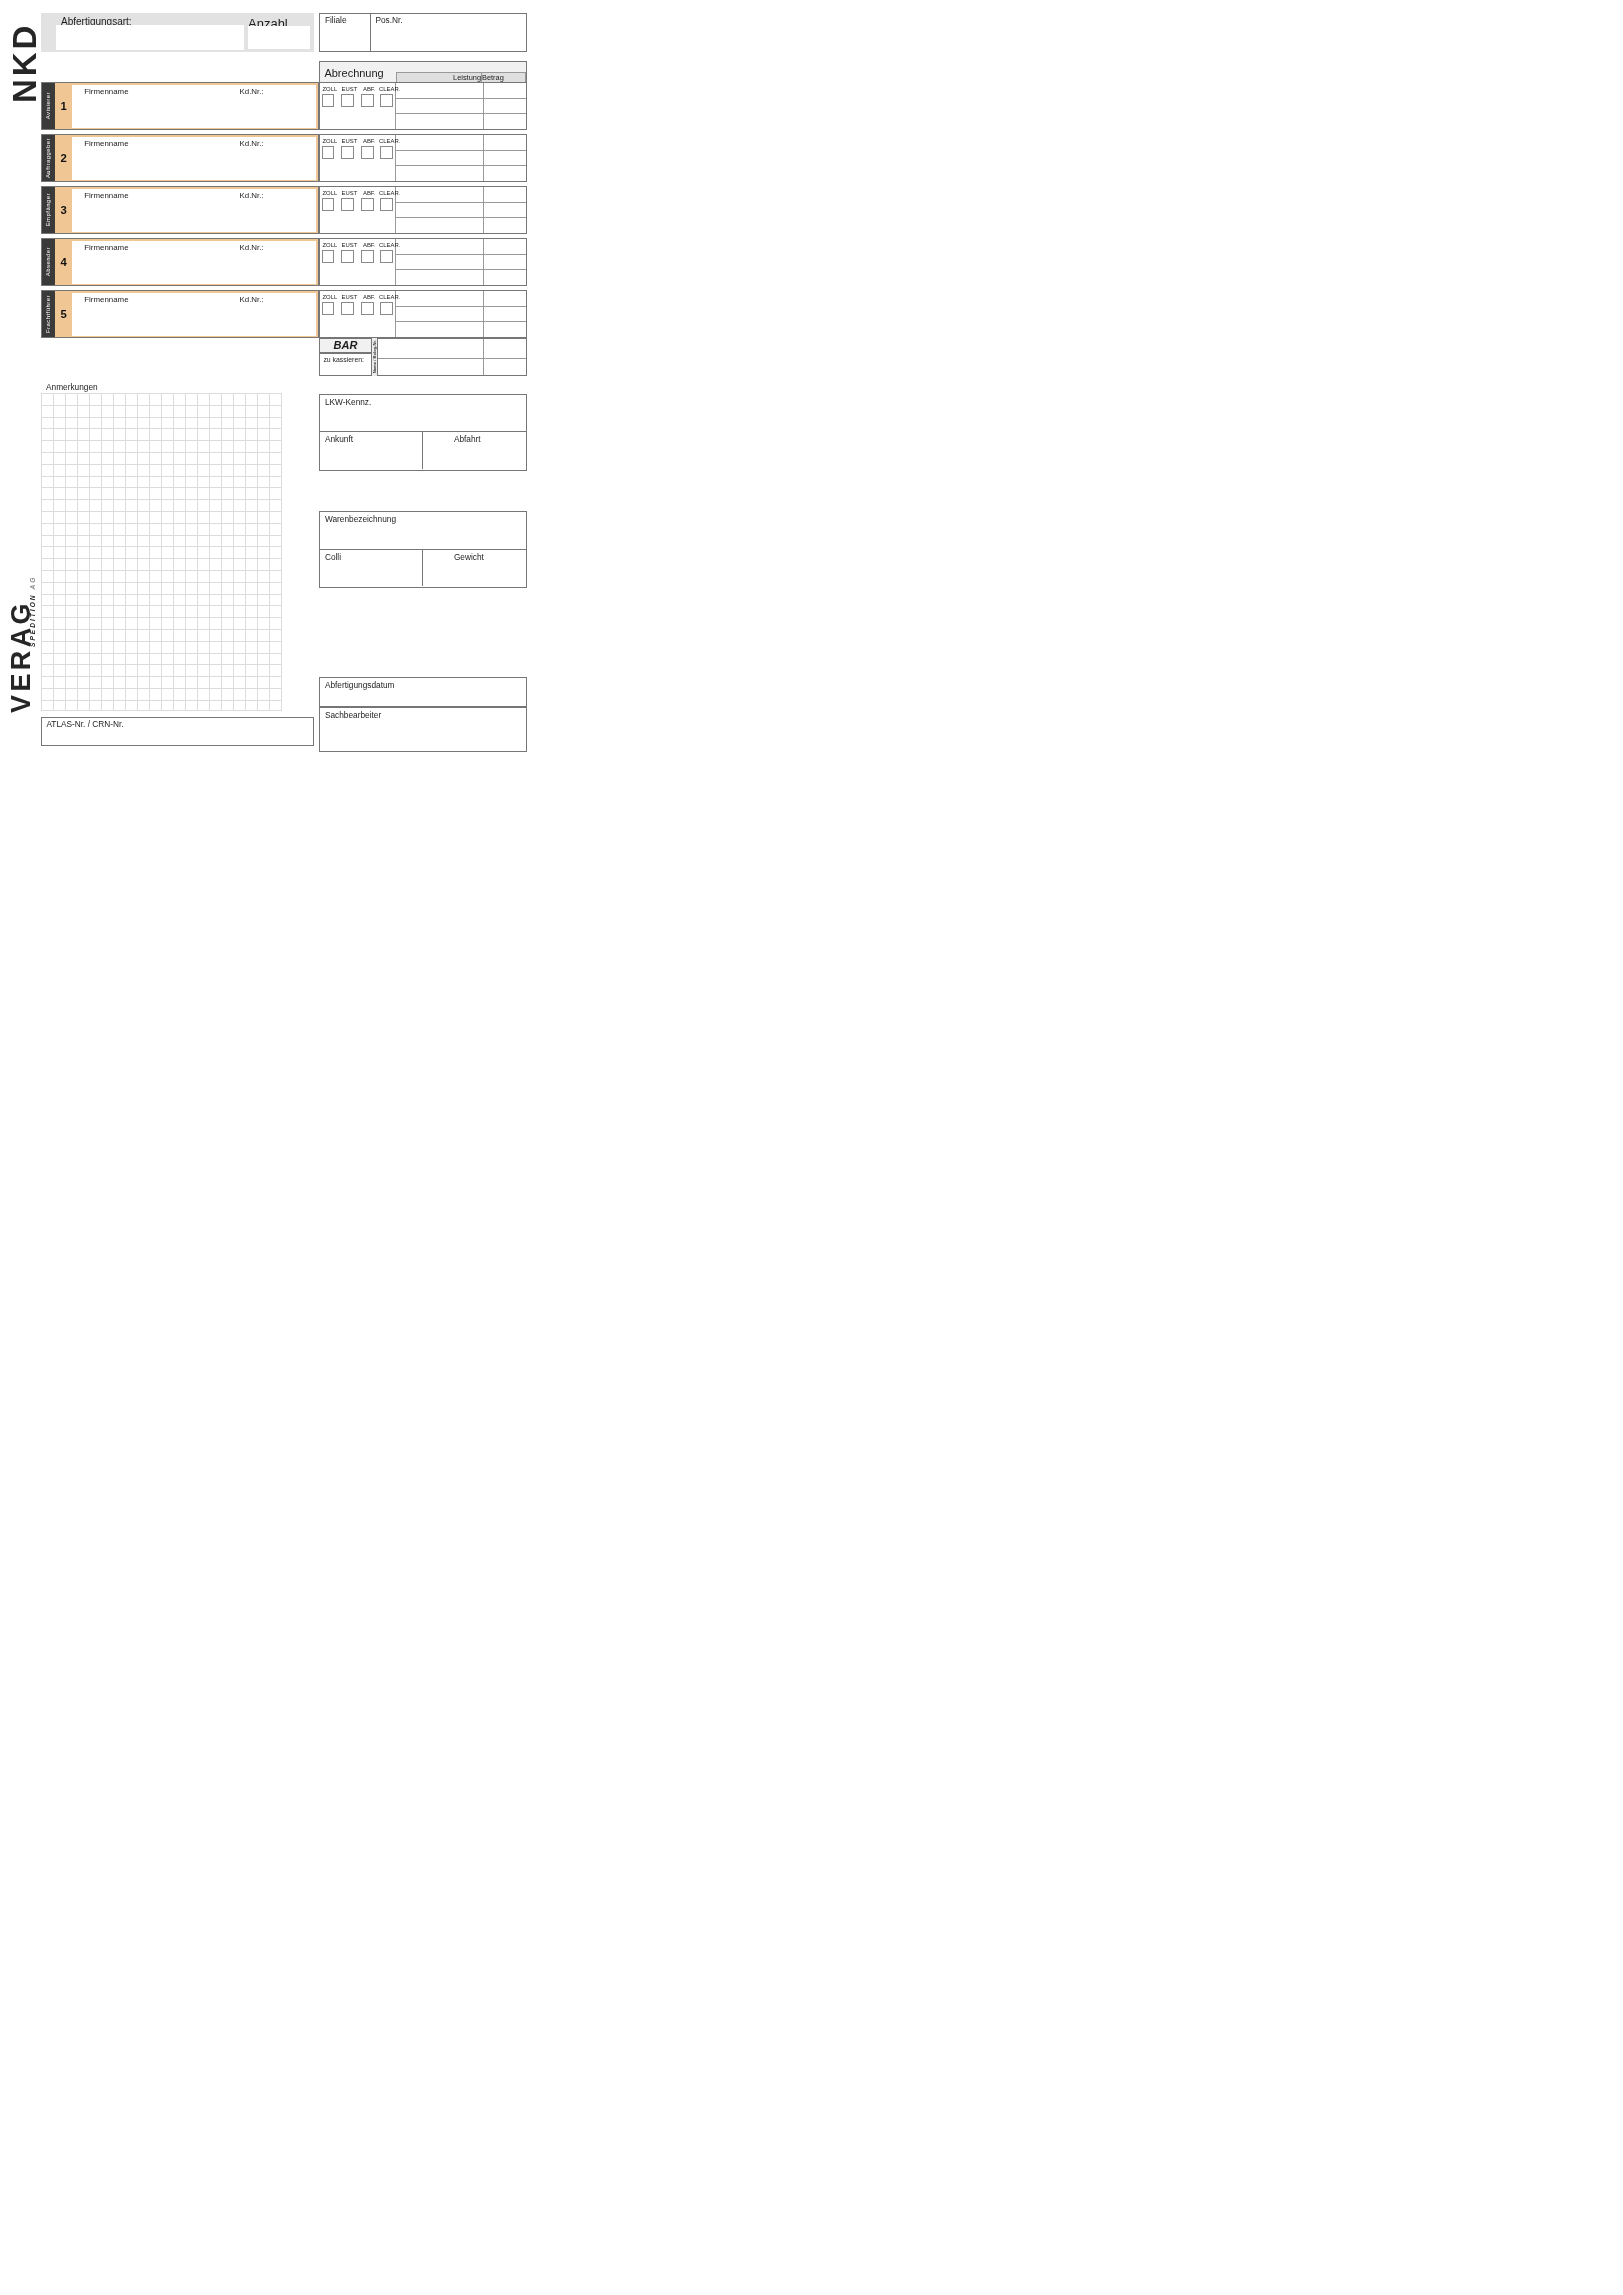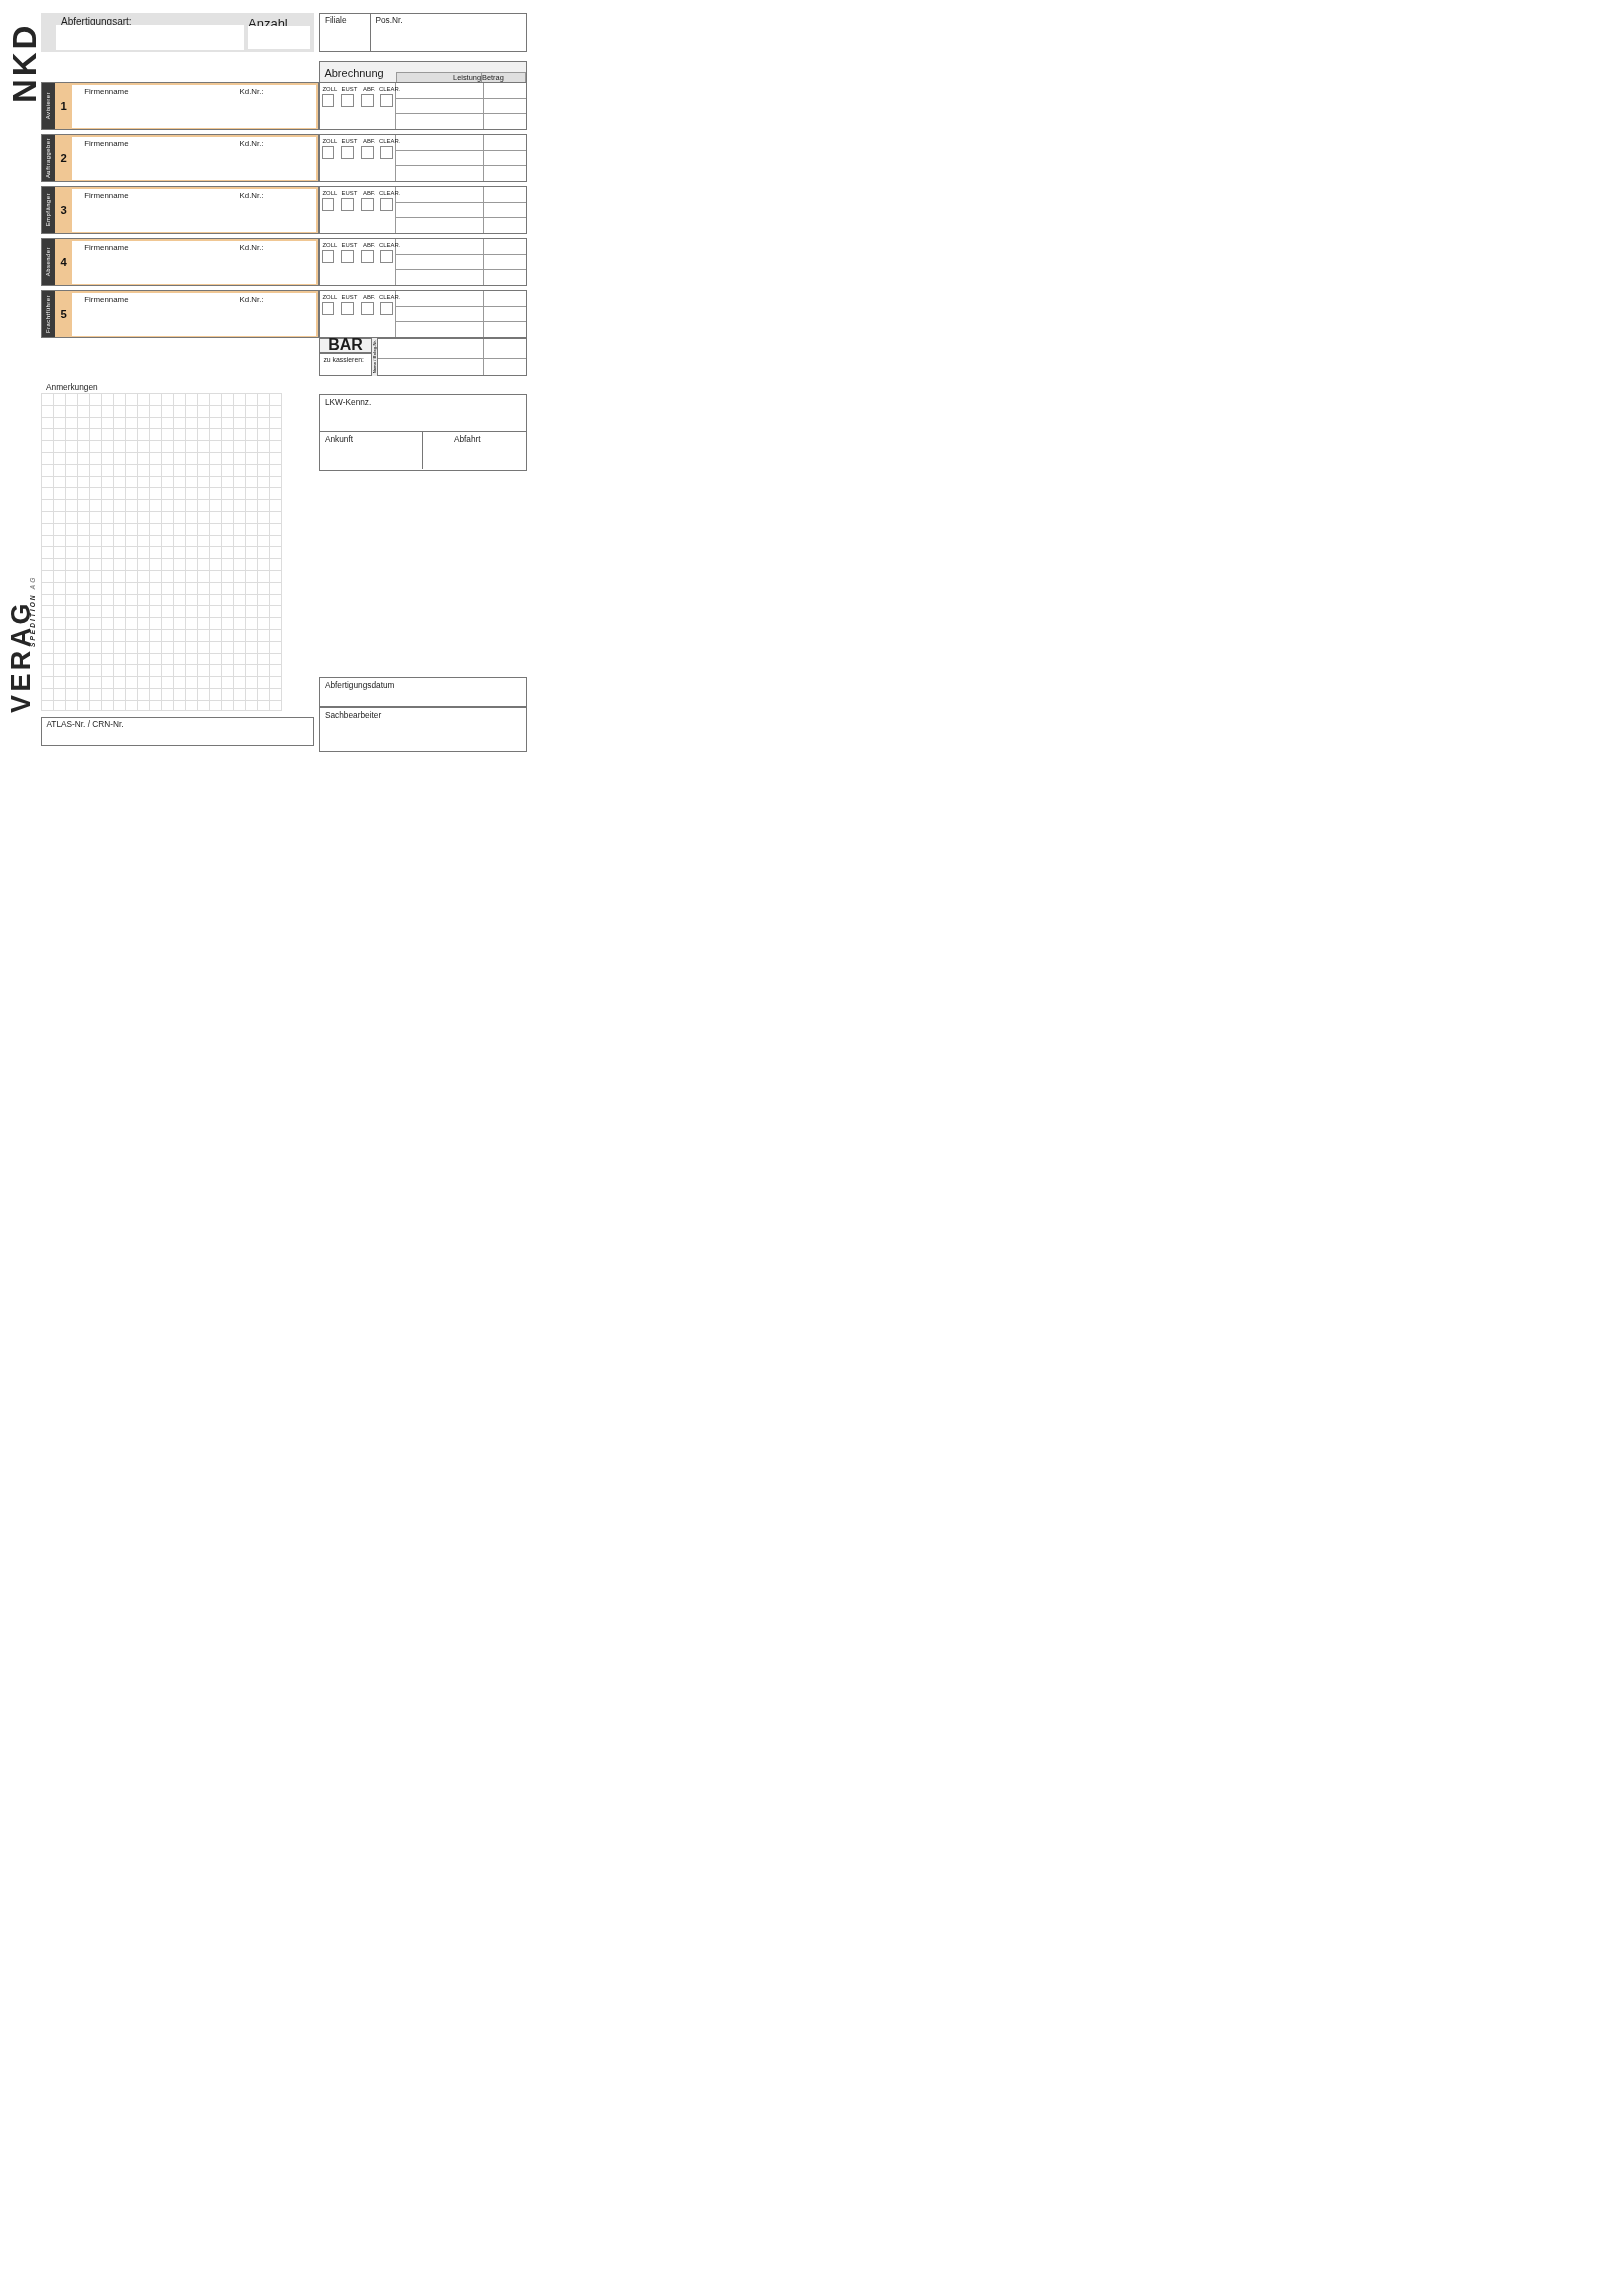--- a/index.html
+++ b/index.html
@@ -68,21 +68,21 @@
   .cbox.c0{left:1.5px}.cbox.c1{left:21px}.cbox.c2{left:41px}.cbox.c3{left:60px}
   .rows{flex:1;display:flex;flex-direction:column;}
   .row{flex:1;display:flex;border-top:1px solid var(--thin-line);}
   .row:first-child{border-top:none;}
   .leist{flex:1;}
   .betr{width:43px;border-left:1px solid var(--thin-line);}
 
   
   #bar-box{left:319px;top:338px;width:53px;height:15px;background:var(--hdr-gray);
            border:1.5px solid var(--border-dark);text-align:center;}
-  #bar-box span{font-size:16px;font-weight:900;line-height:12.3px;}
+  #bar-box span{font-size:11px;font-weight:900;line-height:12.3px;font-style:italic;}
   #zk-box{left:319px;top:353px;width:53px;height:23px;background:#fff;
           border:1.5px solid var(--border-dark);padding:1px 0 0 3.4px;}
   #zk-box span{font-size:6.9px;}
   #nb-strip{left:372px;top:338px;width:4.9px;height:38px;background:#ececec;
             display:flex;align-items:center;justify-content:center;overflow:visible;}
   #nb-strip span{writing-mode:vertical-rl;transform:rotate(180deg);font-size:4.2px;font-weight:bold;color:#333;white-space:nowrap;}
   #bar-cells{left:377px;top:338px;width:150px;height:38px;border:1.5px solid var(--border-dark);
              background:#fff;display:flex;flex-direction:column;}
   #bar-cells .brow{display:flex;}
   #bar-cells .brow.r0{flex:40;}
@@ -374,20 +374,33 @@
     <div class="botrow">
       <div class="bcell-l">
         <span class="lbl">Ankunft</span>
       </div>
       <div class="bcell-r">
         <span class="lbl">Abfahrt</span>
       </div>
     </div>
   </div>
 
+  <div id="waren-block" class="rblock">
+    <div class="topcell">
+      <span class="lbl">Warenbezeichnung</span>
+    </div>
+    <div class="botrow">
+      <div class="bcell-l">
+        <span class="lbl">Colli</span>
+      </div>
+      <div class="bcell-r">
+        <span class="lbl">Gewicht</span>
+      </div>
+    </div>
+  </div>
 
   <div id="abfdat-box" class="abs">
     <span class="lbl">Abfertigungsdatum</span>
   </div>
   <div id="sach-box" class="abs">
     <span class="lbl">Sachbearbeiter</span>
   </div>
 
   <div id="verag-logo" class="vrot">VERAG</div>
   <div id="sped-logo" class="vrot"><span>SPEDITION</span>&nbsp;<span class="ag">AG</span></div>

